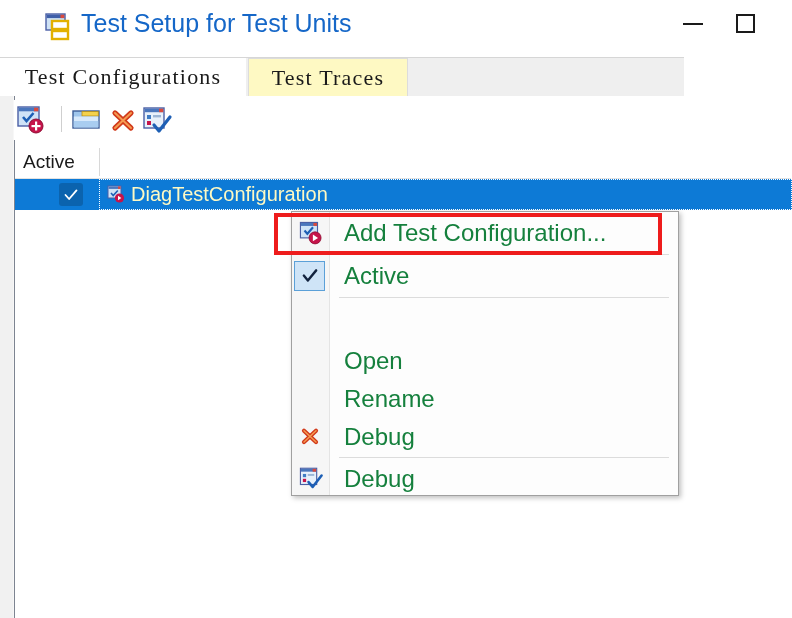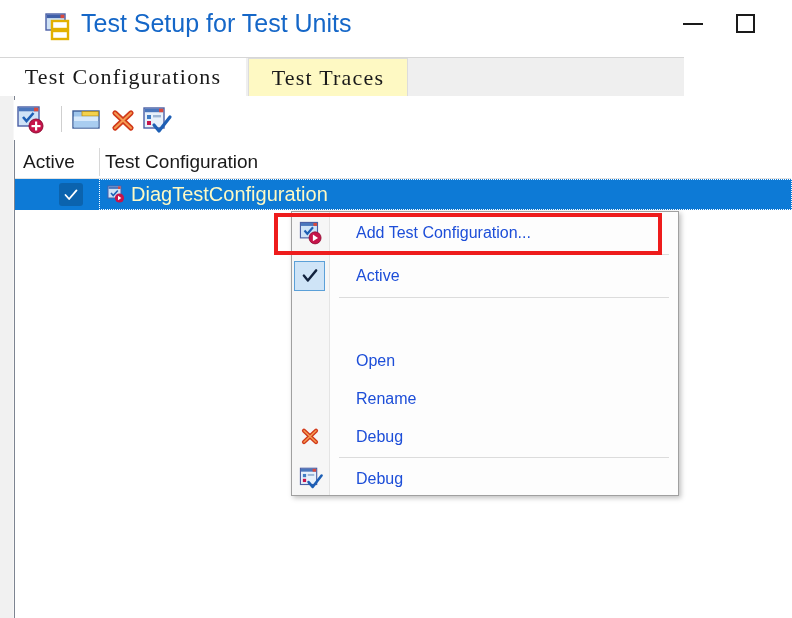--- a/index.html
+++ b/index.html
@@ -152,22 +152,22 @@
     position:absolute;left:0;top:0;width:38px;height:100%;
     background:#f6f6f6;
     border-right:1px solid #e4e4e4;
     box-sizing:border-box;
   }
   .mi{
     position:absolute;left:0;width:386px;height:42px;
     display:flex;align-items:center;
   }
   .mi-label{
-    position:absolute;left:64px;
-    font-size:16px;color:#1d4ed8;white-space:nowrap;
+    position:absolute;left:52px;
+    font-size:24px;color:#15803d;white-space:nowrap;
   }
   .mi-icon{position:absolute;left:6px;width:26px;height:26px;}
   .mi-sep{
     position:absolute;left:47px;width:330px;height:1px;background:#dcdcdc;
   }
   .mi-activebox{
     position:absolute;left:2px;width:31px;height:30px;
     background:#cfe4f7;border:1px solid #5ba0d8;box-sizing:border-box;
     display:flex;align-items:center;justify-content:center;
   }
@@ -259,21 +259,20 @@
       <rect x="12" y="11" width="8" height="2.4" fill="#9cb6d6"></rect>
       <rect x="6" y="17" width="4" height="4" fill="#c6134a"></rect>
       <path d="M13 21 l5 6 l11 -14" stroke="#1d5fb5" stroke-width="3.2" fill="none" stroke-linecap="round" stroke-linejoin="round"></path>
     </svg>
   </div>
 </div>
 
 <div class="listhead">
   <div class="hcell active-col">Active</div>
   <div class="hsep"></div>
-  <div class="hcell name-col">Test Configuration</div>
 </div>
 
 <div class="row-sel">
   <div class="row-check">
     <svg width="16" height="16" viewBox="0 0 16 16">
       <path d="M2.5 8 l3.6 4 l7.4 -8.6" stroke="#ffffff" stroke-width="1.8" fill="none" stroke-linecap="round" stroke-linejoin="round"></path>
     </svg>
   </div>
   <div class="row-focus"></div>
   <span class="row-icon">

